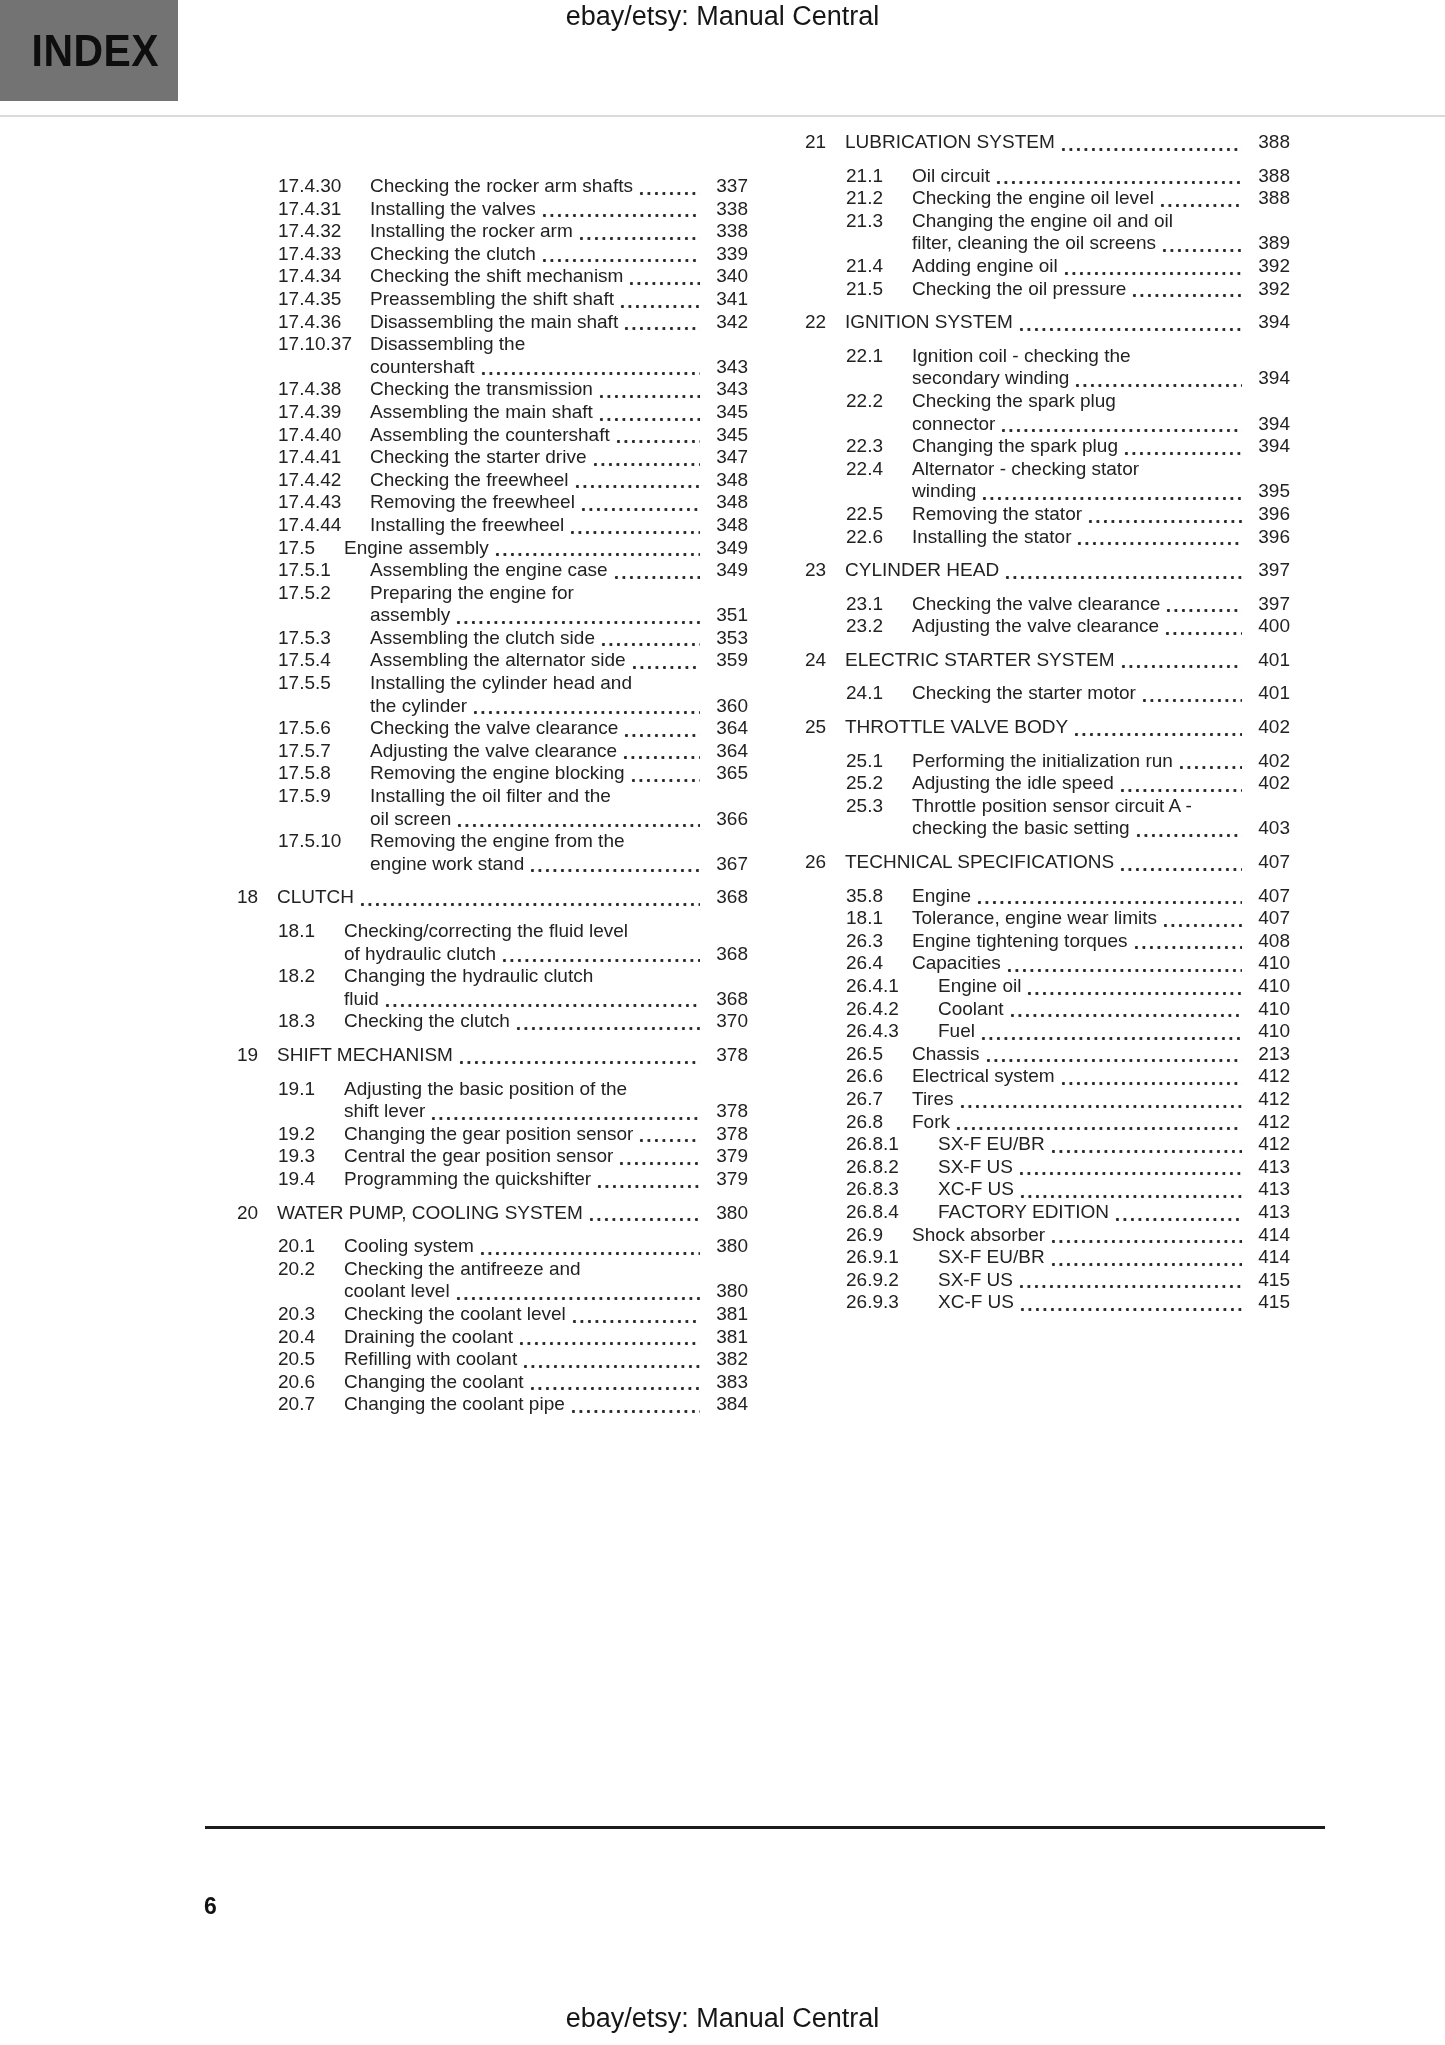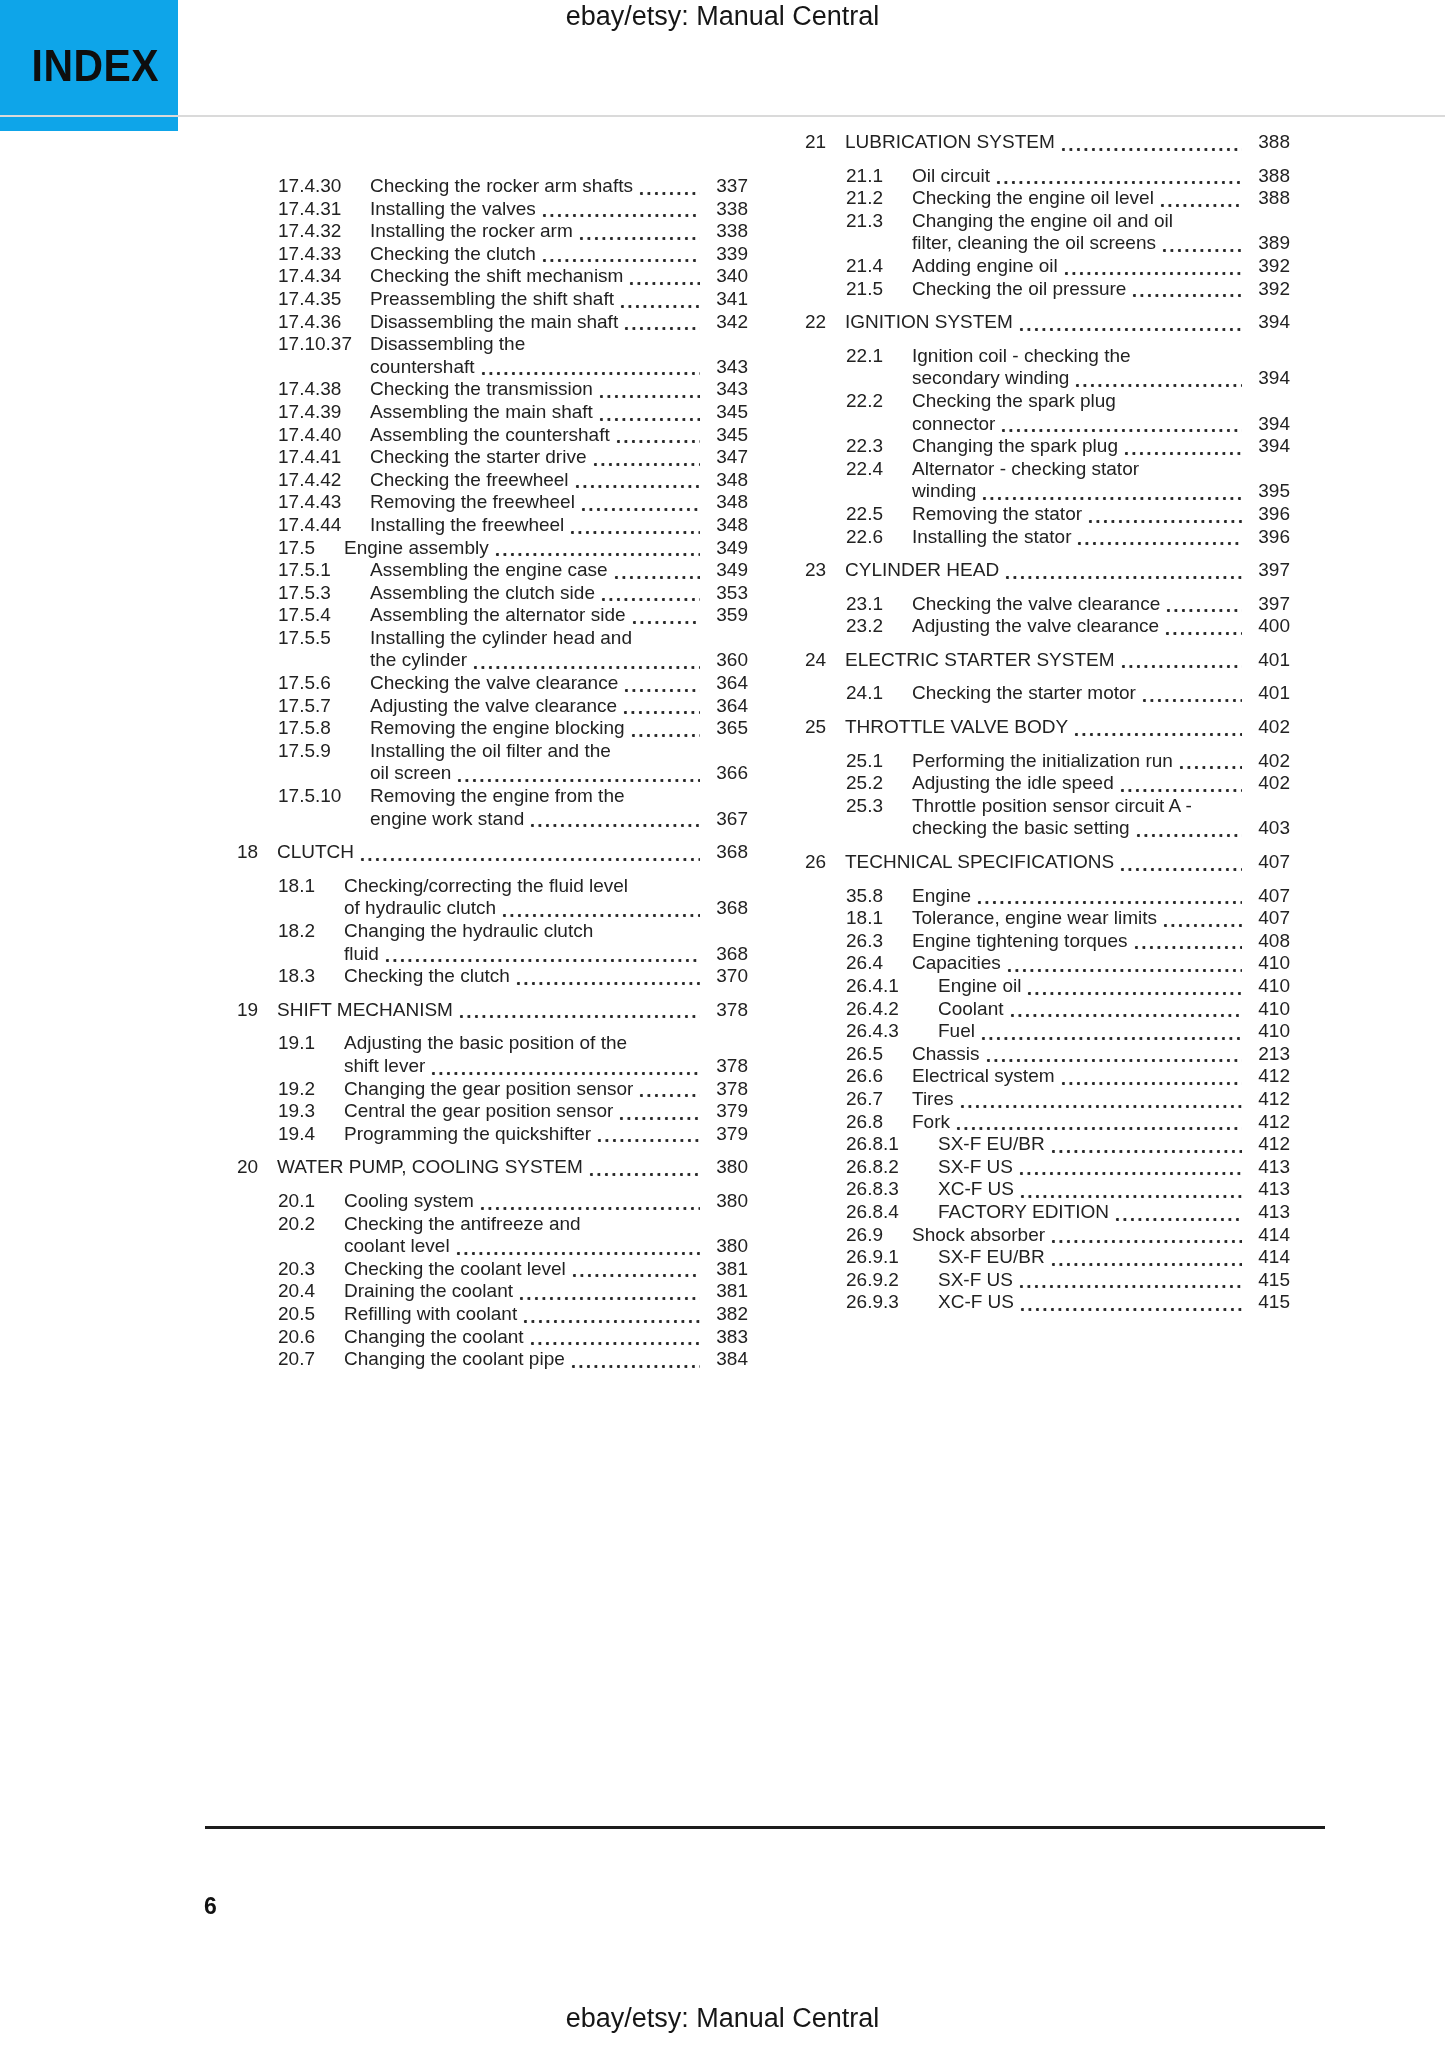--- a/index.html
+++ b/index.html
@@ -5,22 +5,22 @@
   html, body { margin:0; padding:0; }
   body {
     width:1445px; height:2045px; position:relative;
     background:#ffffff; color:#1b1b1b;
     font-family:"Liberation Sans", sans-serif;
     overflow:hidden;
   }
 
   
   .index-box {
-    position:absolute; left:0; top:0; width:178px; height:131px;
-    background:#0ea5e9; display:flex; align-items:center;
+    position:absolute; left:0; top:0; width:178px; height:101px;
+    background:#737373; display:flex; align-items:center;
   }
   .index-box .index-label {
     font-size:44px; font-weight:bold; color:#0e0e0e;
     padding-left:34px; transform:scaleX(0.93); transform-origin:left center;
     letter-spacing:0.5px;
   }
 
   
   .header-title {
     position:absolute; top:1px; left:0; width:100%;
@@ -219,20 +219,33 @@
     </div>
     <div class="entry lv3">
       <div class="row">
     <span class="num">17.5.1</span>
     <span class="ttl">Assembling the engine case</span>
     <span class="dots"></span>
     <span class="pg">349</span>
   </div>
     </div>
     <div class="entry lv3">
+      <div class="row noleader">
+    <span class="num">17.5.2</span>
+    <span class="ttl">Preparing the engine for</span>
+
+  </div>
+      <div class="row">
+    <span class="num"></span>
+    <span class="ttl">assembly</span>
+    <span class="dots"></span>
+    <span class="pg">351</span>
+  </div>
+    </div>
+    <div class="entry lv3">
       <div class="row">
     <span class="num">17.5.3</span>
     <span class="ttl">Assembling the clutch side</span>
     <span class="dots"></span>
     <span class="pg">353</span>
   </div>
     </div>
     <div class="entry lv3">
       <div class="row">
     <span class="num">17.5.4</span>

